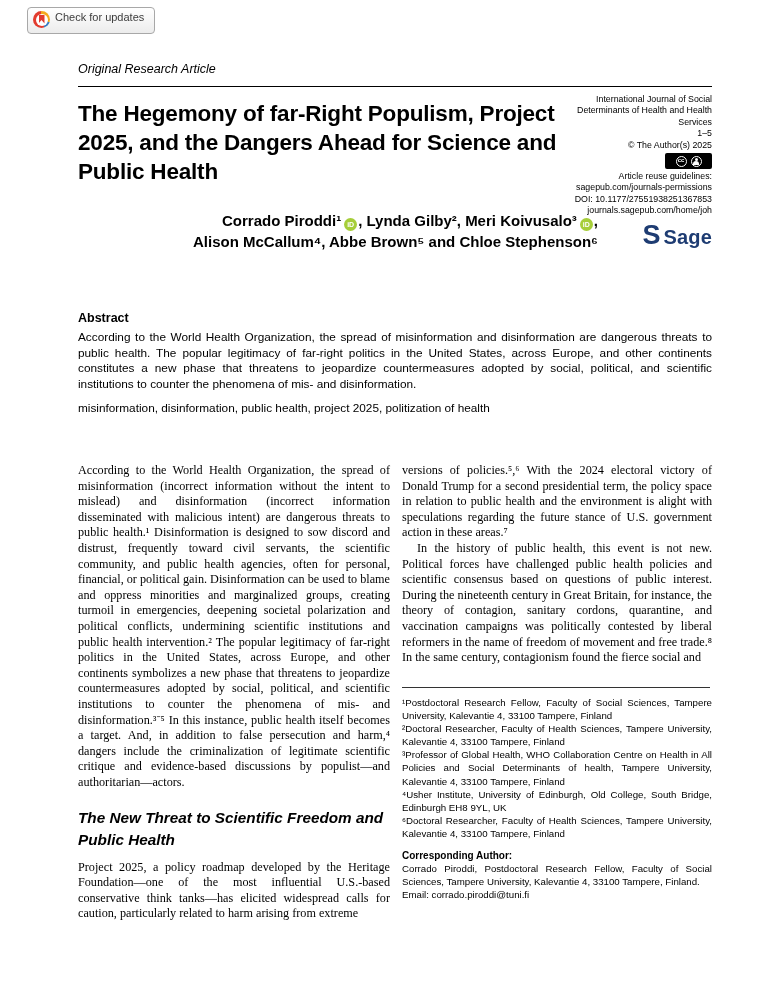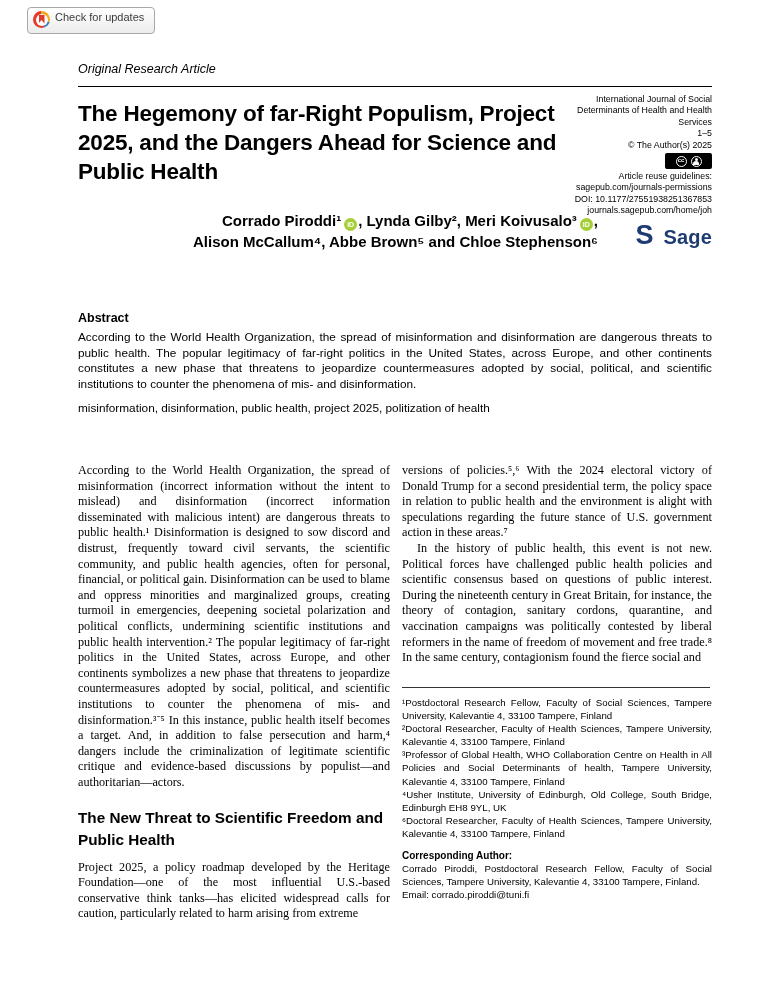--- a/index.html
+++ b/index.html
@@ -63,21 +63,21 @@
     color: #fff; font-size: 6px; font-weight: bold;
     display: flex; align-items: center; justify-content: center; position: relative;
   }
   .cc-head { position: absolute; top: 1.5px; width: 3px; height: 3px; border-radius: 50%; background: #fff; }
   .cc-body { position: absolute; bottom: 1px; width: 6px; height: 3.5px; border-radius: 3px 3px 0 0; background: #fff; }
   .sage-logo {
     display: flex; align-items: baseline; justify-content: flex-end; gap: 3px;
     margin-top: 5px; color: #1e3c72;
   }
   .sage-s { font-size: 27px; font-weight: 800; line-height: 1; }
-  .sage-word { font-size: 20px; font-weight: bold; letter-spacing: 0.2px; margin-left: 7px; }
+  .sage-word { font-size: 20px; font-weight: bold; letter-spacing: 0.2px; }
 
   
   .authors {
     position: absolute; left: 78px; top: 210px; width: 520px;
     font-weight: bold; font-size: 15px; line-height: 21px; white-space: nowrap; text-align: right;
   }
   .orcid {
     display: inline-flex; width: 13px; height: 13px; border-radius: 50%;
     background: #a6ce39; color: #fff; font-size: 7px; font-weight: bold;
     align-items: center; justify-content: center;
@@ -90,21 +90,21 @@
   .block-heading { font-weight: bold; font-size: 12.5px; margin-bottom: 5px; margin-top: 8px; }
   .block-text { font-size: 11.8px; line-height: 15.7px; text-align: justify; }
 
   
   .col { position: absolute; width: 312px; font-family: "Liberation Serif", serif; font-size: 12.2px; line-height: 15.6px; text-align: justify; }
   .col-1 { left: 78px; top: 463px; }
   .col-2 { left: 402px; top: 463px; width: 310px; }
   .section-heading {
     font-family: "Liberation Sans", sans-serif;
     font-weight: bold; font-size: 15.3px; line-height: 1.38;
-    text-align: left; margin: 17px 3px 10px 0;
+    text-align: left; margin: 17px 3px 10px 0; font-style: italic;
   }
   .para-indent { text-indent: 15px; }
 
   
   .fn-sep { position: absolute; left: 402px; top: 687px; width: 308px; height: 1px; background: #333; }
   .footnotes {
     position: absolute; left: 402px; top: 696px; width: 310px;
     font-size: 9.7px; line-height: 13.1px; text-align: justify;
   }
   .fn-corresponding-heading { font-weight: bold; font-size: 10px; margin-top: 9px; }

